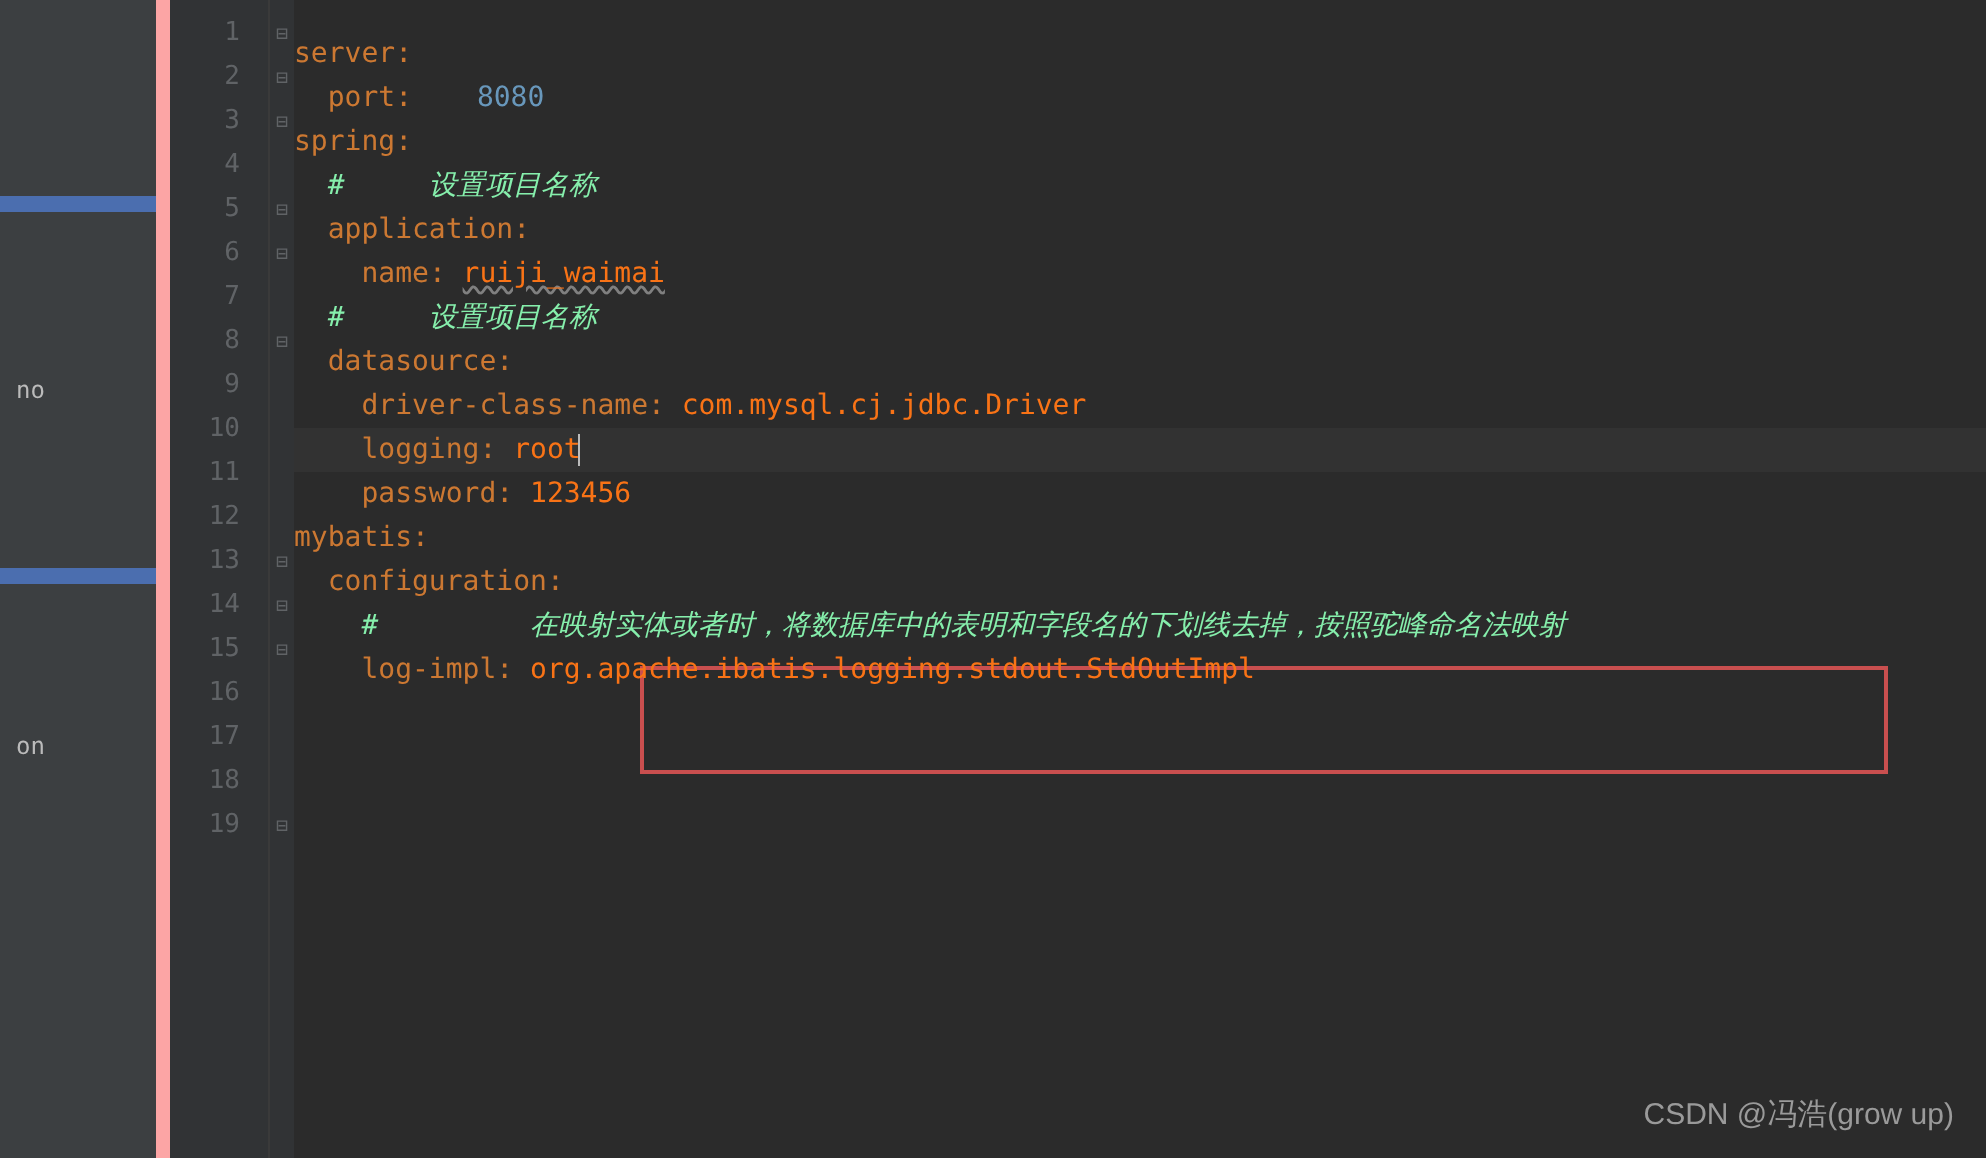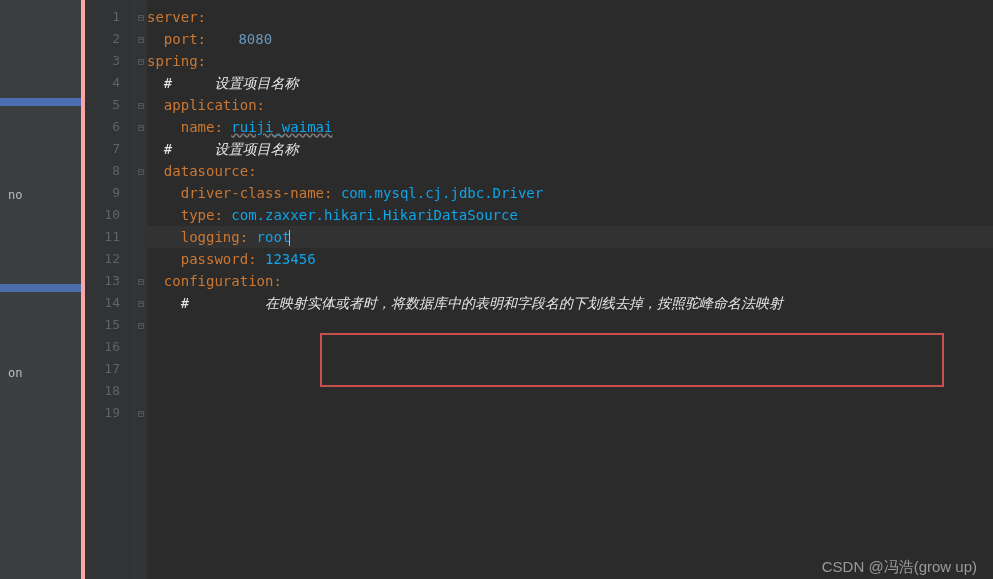--- a/index.html
+++ b/index.html
@@ -12,21 +12,21 @@
       overflow: hidden;
       position: relative;
     }
     .layout {
       display: flex;
       height: 100%;
     }
     .sidebar {
       width: 85px;
       background: #3c3f41;
-      border-right: 4px solid #fca5a5;
+      border-right: 7px solid #fca5a5;
       position: relative;
     }
     .sidebar-item {
       color: #bbbbbb;
       font-size: 12px;
       padding: 4px 8px;
       cursor: pointer;
       white-space: nowrap;
       overflow: hidden;
     }
@@ -59,38 +59,38 @@
       height: 22px;
       display: flex;
       align-items: center;
       justify-content: center;
       color: #606366;
       font-size: 10px;
     }
     .editor {
       flex: 1;
       background: #2b2b2b;
-      padding-top: 6px;
+      padding-top: 16px;
       position: relative;
     }
     .code-line {
       height: 22px;
       line-height: 22px;
       white-space: pre;
       font-family: 'Consolas', 'Monaco', monospace;
       position: relative;
     }
     .code-line.current {
       background: #323232;
     }
     .hl-field { color: #cc7832; }
     .hl-punc { color: #cc7832; }
-    .hl-value { color: #0ea5e9; }
+    .hl-value { color: #f97316; }
     .hl-num { color: #6897bb; margin-left: 24px; }
-    .hl-comment { color: #e5e5e5; font-style: italic; margin-top: 44px; }
+    .hl-comment { color: #86efac; font-style: italic; margin-top: 44px; }
     .underline-wavy {
       text-decoration: underline;
       text-decoration-style: wavy;
       text-decoration-color: #808080;
     }
     .cursor-caret {
       display: inline-block;
       width: 1px;
       height: 16px;
       background: #bbbbbb;
@@ -109,21 +109,21 @@
     .tab-indicator {
       position: absolute;
       top: 0;
       right: 104px;
       width: 130px;
       height: 3px;
       background: #4a88c7;
     }
     .watermark {
       position: absolute;
-      bottom: 2px;
+      bottom: 12px;
       right: 16px;
       color: #9a9a9a;
       font-size: 15px;
       font-family: sans-serif;
     }
   </style>
 </head>
 <body>
 
 <div class="tab-indicator"></div>
@@ -187,21 +187,22 @@
     <div class="highlight-box"></div>
   <div class="code-line"><span class="hl-field">server</span><span class="hl-punc">:</span></div>
       <div class="code-line"><span>  </span><span class="hl-field">port</span><span class="hl-punc">: </span><span class="hl-num">8080</span></div>
       <div class="code-line"><span class="hl-field">spring</span><span class="hl-punc">:</span></div>
       <div class="code-line"><span>  </span><span class="hl-comment">#     设置项目名称</span></div>
       <div class="code-line"><span>  </span><span class="hl-field">application</span><span class="hl-punc">:</span></div>
       <div class="code-line"><span>    </span><span class="hl-field">name</span><span class="hl-punc">: </span><span class="hl-value underline-wavy">ruiji_waimai</span></div>
       <div class="code-line"><span>  </span><span class="hl-comment">#     设置项目名称</span></div>
       <div class="code-line"><span>  </span><span class="hl-field">datasource</span><span class="hl-punc">:</span></div>
       <div class="code-line"><span>    </span><span class="hl-field">driver-class-name</span><span class="hl-punc">: </span><span class="hl-value">com.mysql.cj.jdbc.Driver</span></div>
-      <div class="code-line"><span>    </span><span class="hl-field">type</span><span class="hl-punc">: </span><span class="hl-value">com.zaxxer.hikari.HikariDataSource</span></div>
       <div class="code-line current"><span>    </span><span class="hl-field">logging</span><span class="hl-punc">: </span><span class="hl-value">root</span><span class="cursor-caret"></span></div>
       <div class="code-line"><span>    </span><span class="hl-field">password</span><span class="hl-punc">: </span><span class="hl-value">123456</span></div>
+      <div class="code-line"><span class="hl-field">mybatis</span><span class="hl-punc">:</span></div>
       <div class="code-line"><span>  </span><span class="hl-field">configuration</span><span class="hl-punc">:</span></div>
       <div class="code-line"><span>    </span><span class="hl-comment">#         在映射实体或者时，将数据库中的表明和字段名的下划线去掉，按照驼峰命名法映射</span></div>
+      <div class="code-line"><span>    </span><span class="hl-field">log-impl</span><span class="hl-punc">: </span><span class="hl-value">org.apache.ibatis.logging.stdout.StdOutImpl</span></div>
     </div>
 </div>
 
 <div class="watermark">CSDN @冯浩(grow up)</div>
 
 </body></html>

